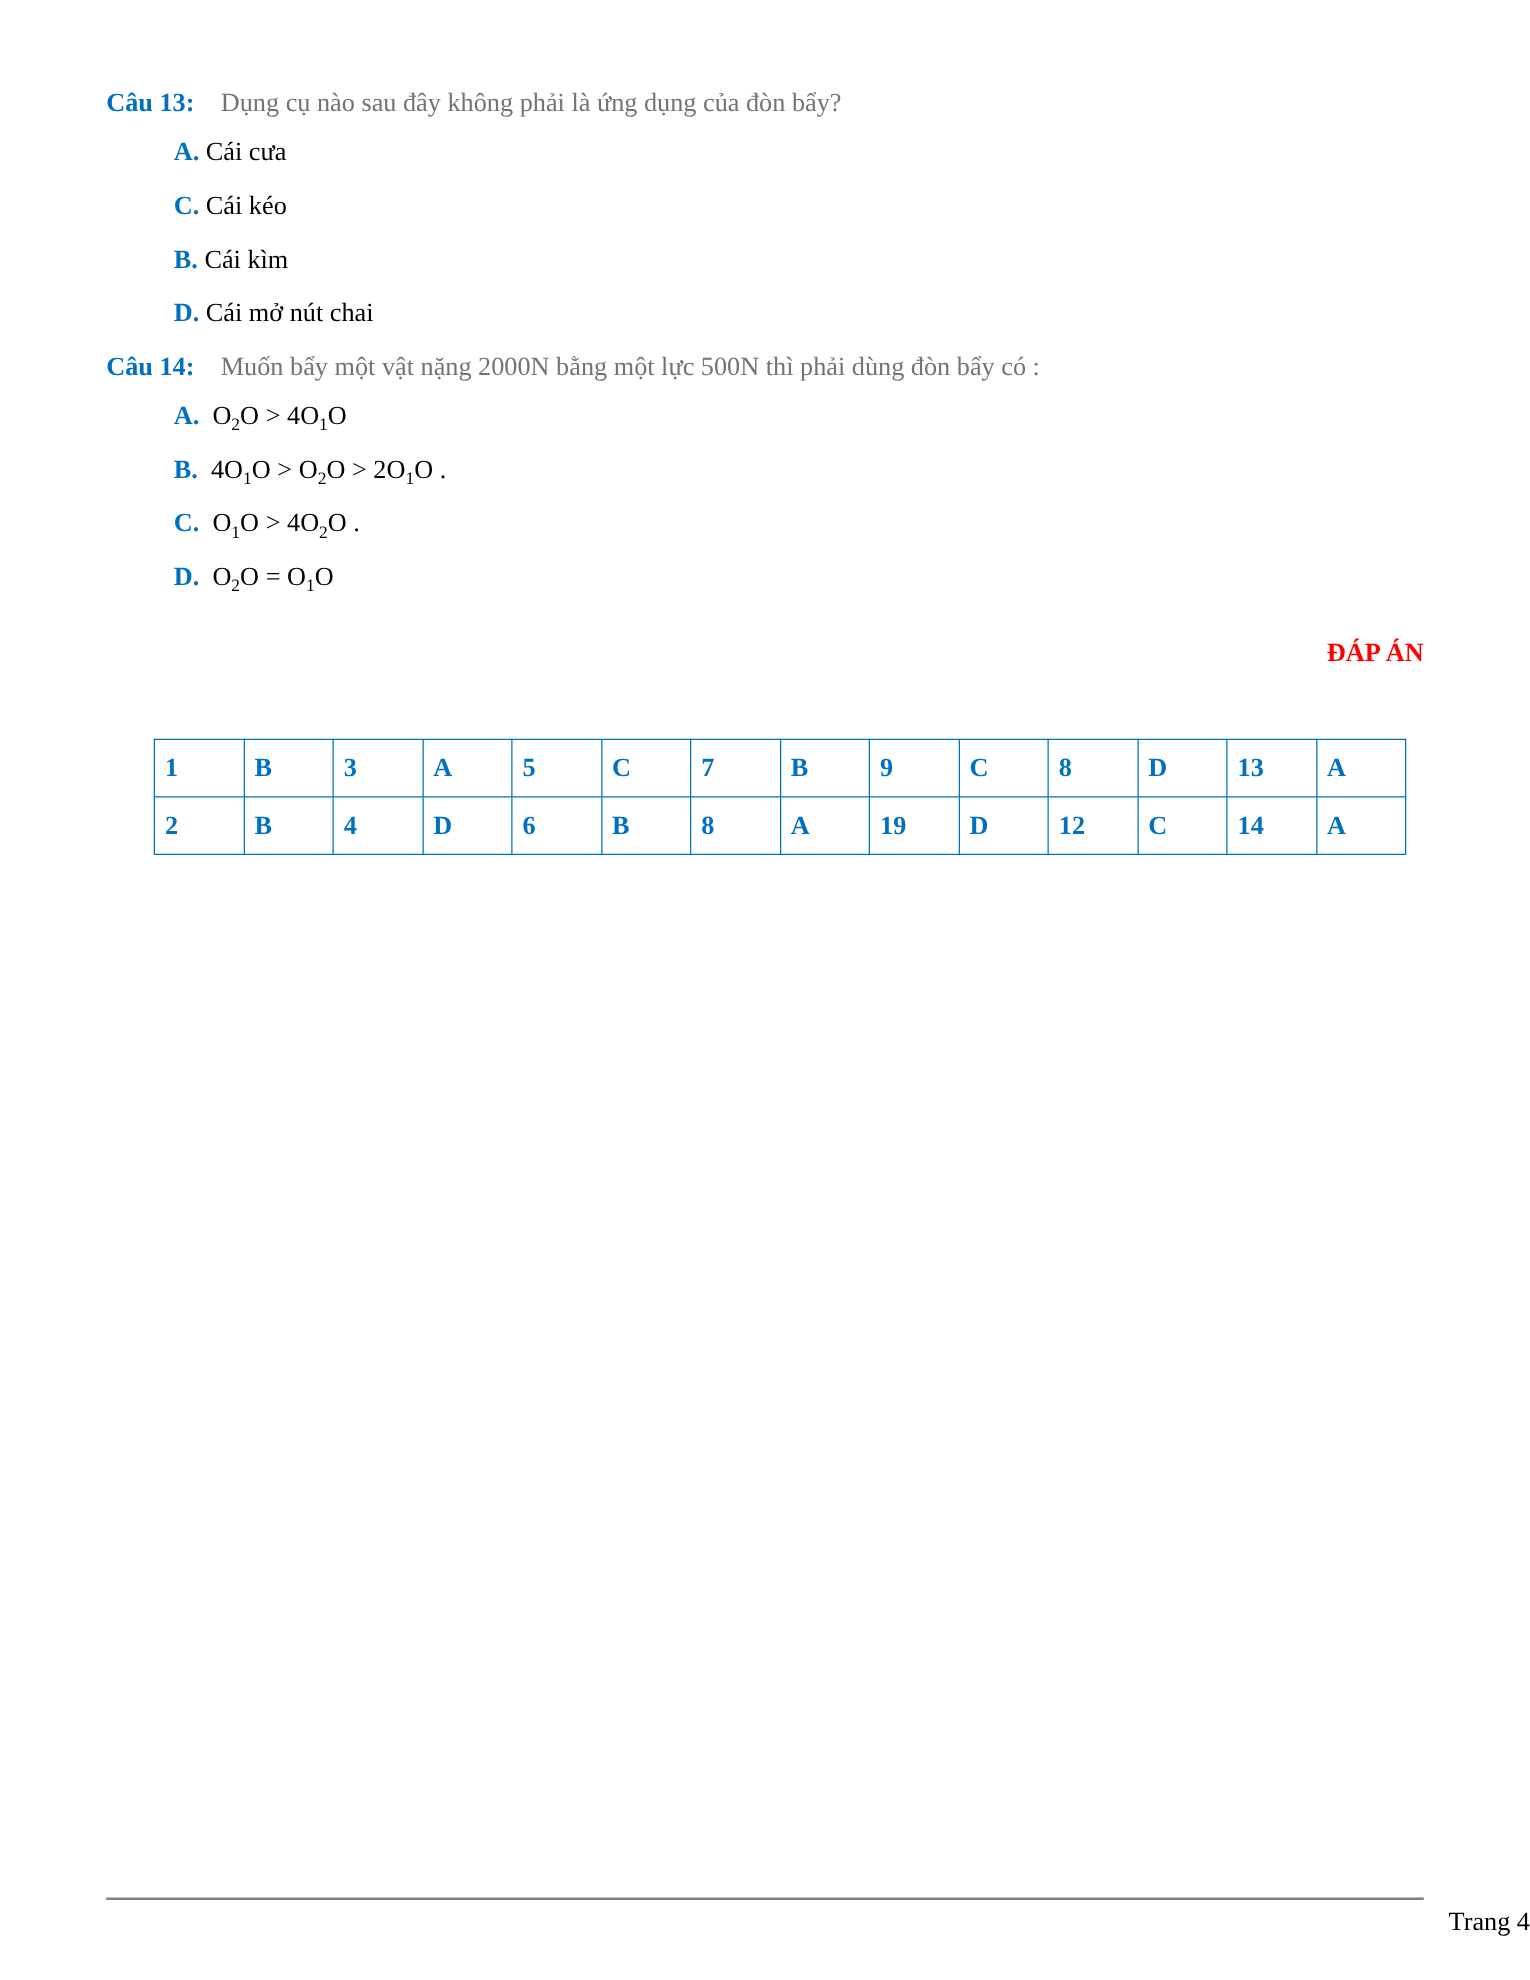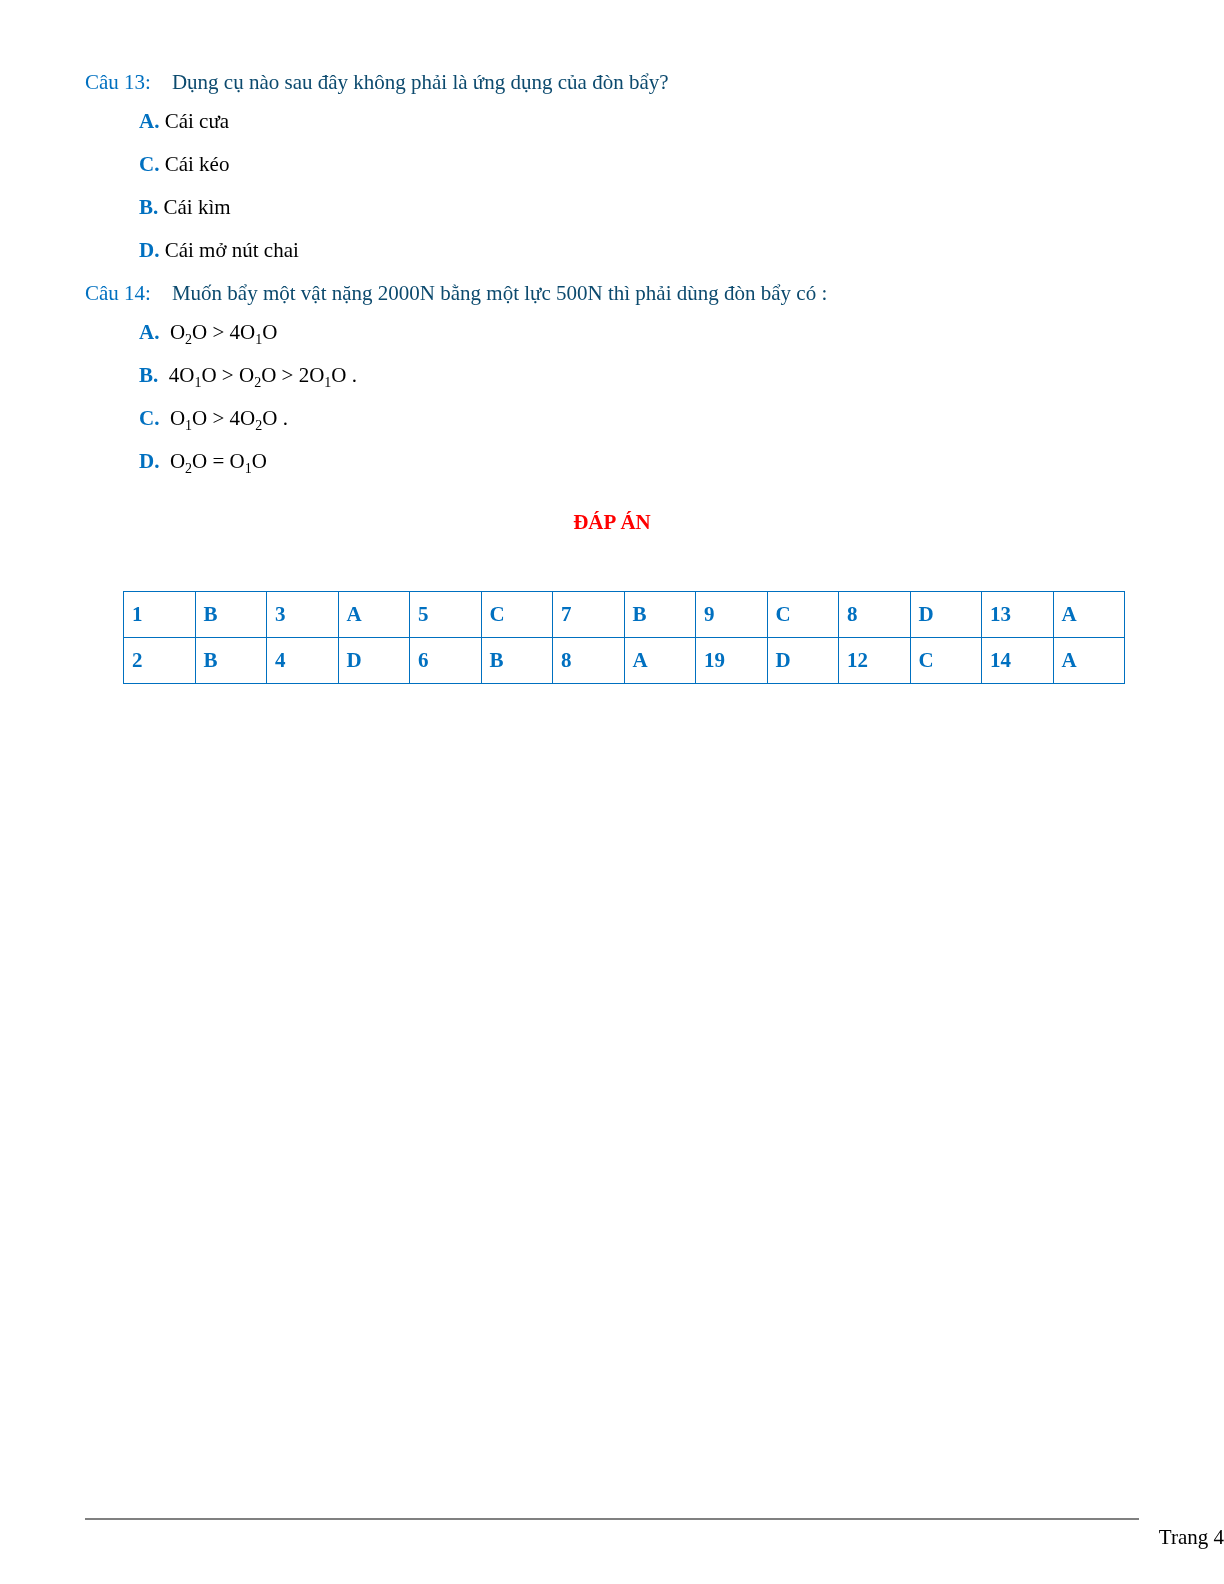--- a/index.html
+++ b/index.html
@@ -19,42 +19,42 @@
     width: 1224px;
     height: 1584px;
     box-sizing: border-box;
     padding: 70px 85px 0 85px;
   }
   .question {
     margin-bottom: 8px;
   }
   .q-label {
     color: #0070C0;
-    font-weight: normal;
+    font-weight: bold;
   }
   .q-text {
-    color: #0c4a6e;
+    color: #737373;
   }
   .options {
     margin-left: 54px;
   }
   .option {
     margin: 14px 0 18px 0;
   }
   .opt-letter {
     color: #0070C0;
     font-weight: bold;
   }
   .sub {
     font-size: 14px;
     vertical-align: sub;
     line-height: 0;
   }
   .answer-heading {
-    text-align: center;
+    text-align: right;
     color: #ff0000;
     font-weight: bold;
     margin-top: 36px;
     margin-bottom: 56px;
     font-size: 21px;
   }
   .answer-table-wrap {
     margin-left: 38px;
     margin-right: 0;
   }

